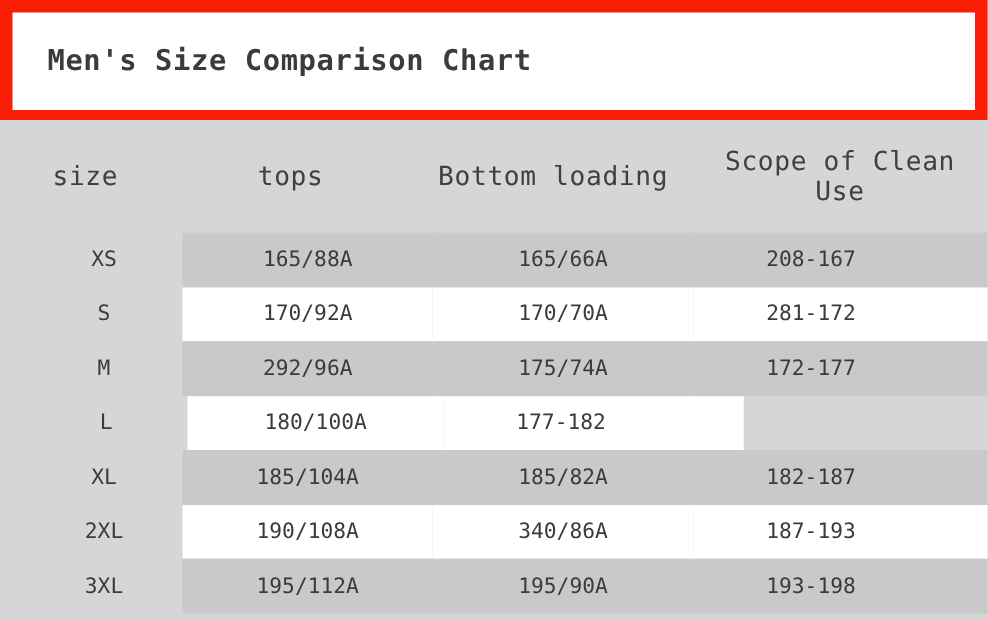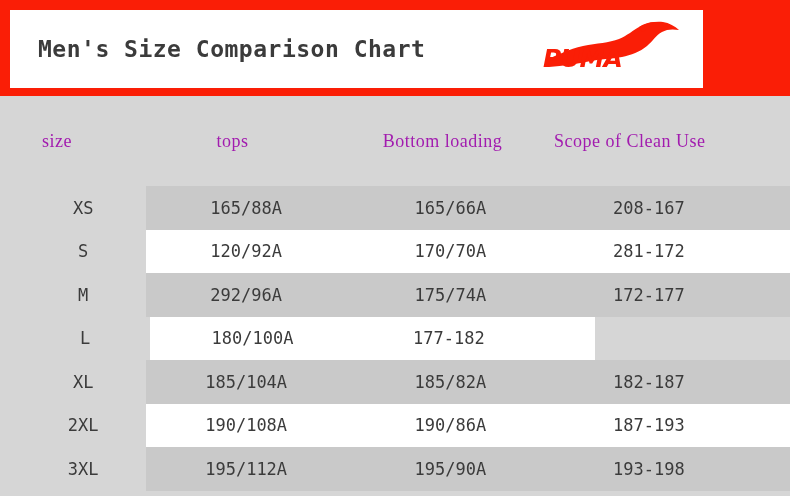--- a/index.html
+++ b/index.html
@@ -26,21 +26,21 @@
     left: 0;
     top: 0;
     width: 790px;
     height: 96px;
     background: #fa1e06;
     box-sizing: border-box;
     padding: 10px 10px 0 10px;
   }
   .header-inner {
     position: relative;
-    width: 693px;
+    width: 770px;
     height: 78px;
     background: #ffffff;
     display: flex;
     align-items: center;
     justify-content: space-between;
     box-sizing: border-box;
     padding: 0 22px 0 28px;
   }
   .header-title {
     font-family: "DejaVu Sans Mono", monospace;
@@ -107,25 +107,24 @@
     align-items: center;
     justify-content: center;
     height: 100%;
   }
   .c-size   { width: 130px; }
   .c-top    { width: 205px; }
   .c-bottom { width: 215px; }
   .c-scope  { width: 240px; }
 
   .head-row .cell {
-    font-size: 18px;
+    font-size: 21px;
     letter-spacing: 0.5px;
-    color: #a21caf;
+    color: #404040;
     background: transparent;
-    font-family: Liberation Serif, serif;
   }
 
   
   .data-row.odd .c-top,
   .data-row.odd .c-bottom,
   .data-row.odd .c-scope {
     background: #c9c9c9;
   }
   .data-row.even .c-top,
   .data-row.even .c-bottom,
@@ -151,27 +150,20 @@
 </style>
 </head>
 <body>
 
 <div class="page">
 
   <div class="header">
     <div class="header-inner">
       <div class="header-title">Men's Size Comparison Chart</div>
 
-      <div class="logo">
-        <svg width="138" height="48" viewBox="0 0 138 48" aria-hidden="true">
-          <path fill="#fa1e06" d="M2 40 C14 34 26 28 40 25 C54 22 66 22 76 18 C84 15 90 9 98 5 C104 2 112 0 120 1 C126 2 132 5 136 9 C130 8 124 8 119 11 C113 14 110 20 104 25 C97 31 88 34 79 36 C68 38 58 38 48 40 C34 43 20 45 6 46 C4 46 2 44 2 40 Z"></path>
-          <path fill="#fa1e06" d="M96 6 C100 3 106 1 112 1 C108 5 104 8 100 11 C98 9 96 8 96 6 Z"></path>
-        </svg>
-        <div class="logo-word">PUMA</div>
-      </div>
     </div>
   </div>
 
   <div class="table">
 
     <div class="row head-row">
       <div class="cell c-size">size</div>
       <div class="cell c-top">tops</div>
       <div class="cell c-bottom">Bottom loading</div>
       <div class="cell c-scope">Scope of Clean Use</div>
@@ -179,21 +171,21 @@
 
     <div class="row data-row odd">
       <div class="cell c-size">XS</div>
       <div class="cell c-top">165/88A</div>
       <div class="cell c-bottom">165/66A</div>
       <div class="cell c-scope">208-167</div>
     </div>
 
     <div class="row data-row even">
       <div class="cell c-size">S</div>
-      <div class="cell c-top">120/92A</div>
+      <div class="cell c-top">170/92A</div>
       <div class="cell c-bottom">170/70A</div>
       <div class="cell c-scope">281-172</div>
     </div>
 
     <div class="row data-row odd">
       <div class="cell c-size">M</div>
       <div class="cell c-top">292/96A</div>
       <div class="cell c-bottom">175/74A</div>
       <div class="cell c-scope">172-177</div>
     </div>
@@ -207,21 +199,21 @@
     <div class="row data-row odd">
       <div class="cell c-size">XL</div>
       <div class="cell c-top">185/104A</div>
       <div class="cell c-bottom">185/82A</div>
       <div class="cell c-scope">182-187</div>
     </div>
 
     <div class="row data-row even">
       <div class="cell c-size">2XL</div>
       <div class="cell c-top">190/108A</div>
-      <div class="cell c-bottom">190/86A</div>
+      <div class="cell c-bottom">340/86A</div>
       <div class="cell c-scope">187-193</div>
     </div>
 
     <div class="row data-row odd">
       <div class="cell c-size">3XL</div>
       <div class="cell c-top">195/112A</div>
       <div class="cell c-bottom">195/90A</div>
       <div class="cell c-scope">193-198</div>
     </div>
 

